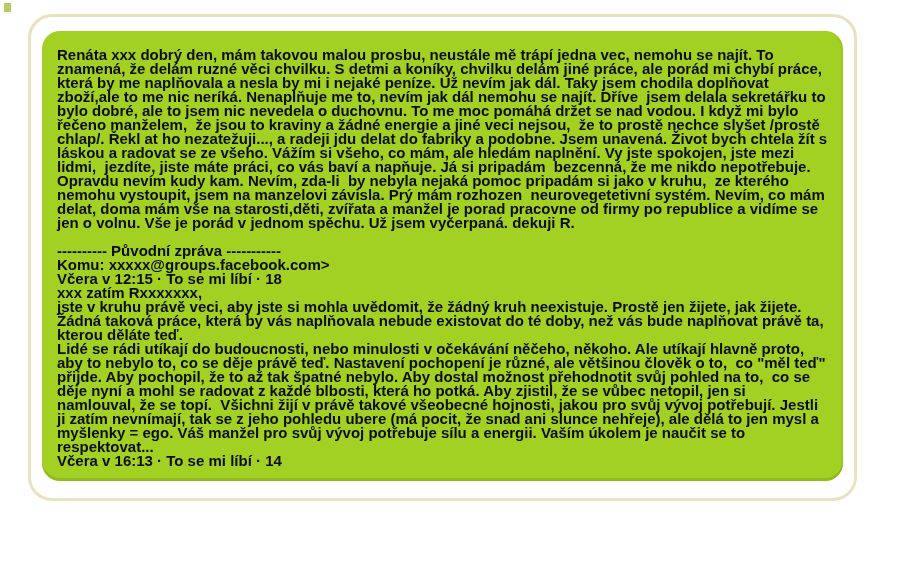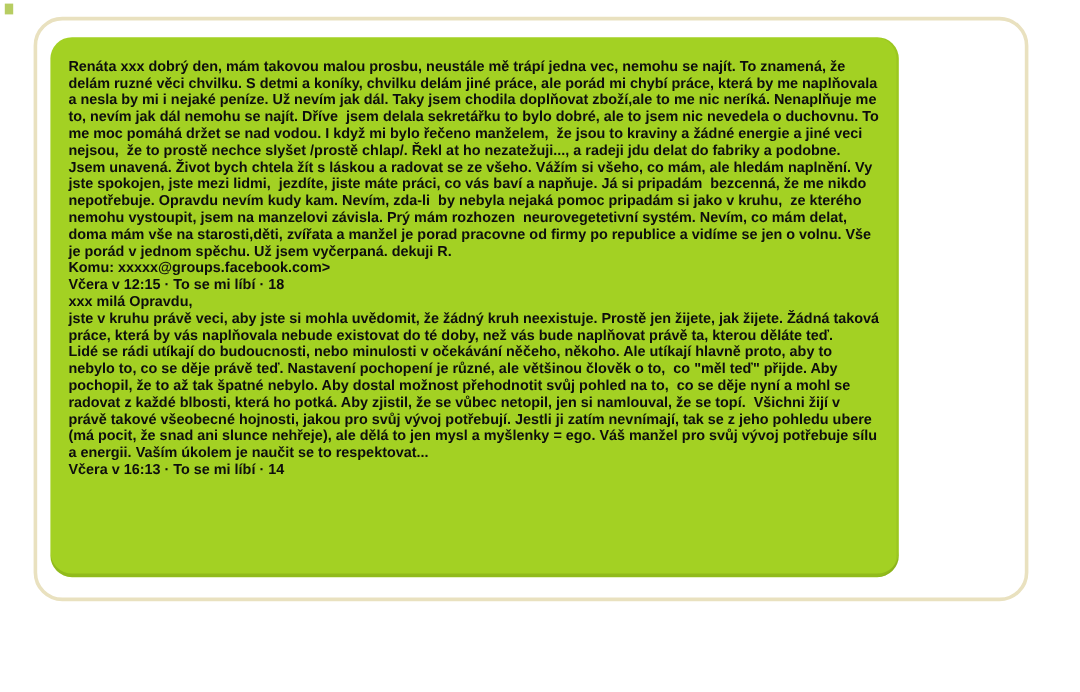--- a/index.html
+++ b/index.html
@@ -20,55 +20,56 @@
     position: absolute;
     left: 28px; top: 14px;
     width: 829px; height: 487px;
     background: #ffffff;
     border: 3px solid var(--card_border, #e9e1bf);
     border-radius: 24px;
   }
   .panel {
     position: absolute;
     left: 11px; top: 14px;
-    width: 707px; height: 450px;
+    width: 801px; height: 450px;
     background: var(--panel_bg, #a3d123);
     border-radius: 18px;
     box-shadow: inset 0 -3px 0 rgba(100, 130, 10, 0.28),
                 inset -2px 0 0 rgba(100, 130, 10, 0.12);
     padding: 17px 15px 0 15px;
     color: var(--text, #0d0d0d);
-    font-size: 12px;
+    font-size: 15px;
     line-height: 14px;
     font-weight: bold;
   }
   .msg {
     white-space: pre-wrap;
   }
   .gap-above {
     margin-top: 14px;
   }
 </style>
 </head>
 <body>
 
 <div class="corner-square"></div>
 
 <div class="card">
   <div class="panel">
 
     <div class="msg">Renáta xxx dobrý den, mám takovou malou prosbu, neustále mě trápí jedna vec, nemohu se najít. To znamená, že delám ruzné věci chvilku. S detmi a koníky, chvilku delám jiné práce, ale porád mi chybí práce, která by me naplňovala a nesla by mi i nejaké peníze. Už nevím jak dál. Taky jsem chodila doplňovat zboží,ale to me nic neríká. Nenaplňuje me to, nevím jak dál nemohu se najít. Dříve  jsem delala sekretářku to bylo dobré, ale to jsem nic nevedela o duchovnu. To me moc pomáhá držet se nad vodou. I když mi bylo řečeno manželem,  že jsou to kraviny a žádné energie a jiné veci nejsou,  že to prostě nechce slyšet /prostě chlap/. Řekl at ho nezatežuji..., a radeji jdu delat do fabriky a podobne. Jsem unavená. Život bych chtela žít s láskou a radovat se ze všeho. Vážím si všeho, co mám, ale hledám naplnění. Vy jste spokojen, jste mezi lidmi,  jezdíte, jiste máte práci, co vás baví a napňuje. Já si pripadám  bezcenná, že me nikdo nepotřebuje. Opravdu nevím kudy kam. Nevím, zda-li  by nebyla nejaká pomoc pripadám si jako v kruhu,  ze kterého nemohu vystoupit, jsem na manzelovi závisla. Prý mám rozhozen  neurovegetetivní systém. Nevím, co mám delat, doma mám vše na starosti,děti, zvířata a manžel je porad pracovne od firmy po republice a vidíme se jen o volnu. Vše je porád v jednom spěchu. Už jsem vyčerpaná. dekuji R.</div>
 
+    <div class="msg gap-above">---------- Původní zpráva -----------</div>
 
 
     <div class="msg">Komu: xxxxx@groups.facebook.com&gt;</div>
 
     <div class="msg">Včera v 12:15 · To se mi líbí · 18</div>
 
-    <div class="msg">xxx milá Opravdu,</div>
+    <div class="msg">xxx zatím Rxxxxxxx,</div>
 
     <div class="msg">jste v kruhu právě veci, aby jste si mohla uvědomit, že žádný kruh neexistuje. Prostě jen žijete, jak žijete. Žádná taková práce, která by vás naplňovala nebude existovat do té doby, než vás bude naplňovat právě ta, kterou děláte teď.</div>
 
     <div class="msg">Lidé se rádi utíkají do budoucnosti, nebo minulosti v očekávání něčeho, někoho. Ale utíkají hlavně proto, aby to nebylo to, co se děje právě teď. Nastavení pochopení je různé, ale většinou člověk o to,  co "měl teď" přijde. Aby pochopil, že to až tak špatné nebylo. Aby dostal možnost přehodnotit svůj pohled na to,  co se děje nyní a mohl se radovat z každé blbosti, která ho potká. Aby zjistil, že se vůbec netopil, jen si namlouval, že se topí.  Všichni žijí v právě takové všeobecné hojnosti, jakou pro svůj vývoj potřebují. Jestli ji zatím nevnímají, tak se z jeho pohledu ubere (má pocit, že snad ani slunce nehřeje), ale dělá to jen mysl a myšlenky = ego. Váš manžel pro svůj vývoj potřebuje sílu a energii. Vaším úkolem je naučit se to respektovat...</div>
 
     <div class="msg">Včera v 16:13 · To se mi líbí · 14</div>
 
   </div>
 </div>
 

